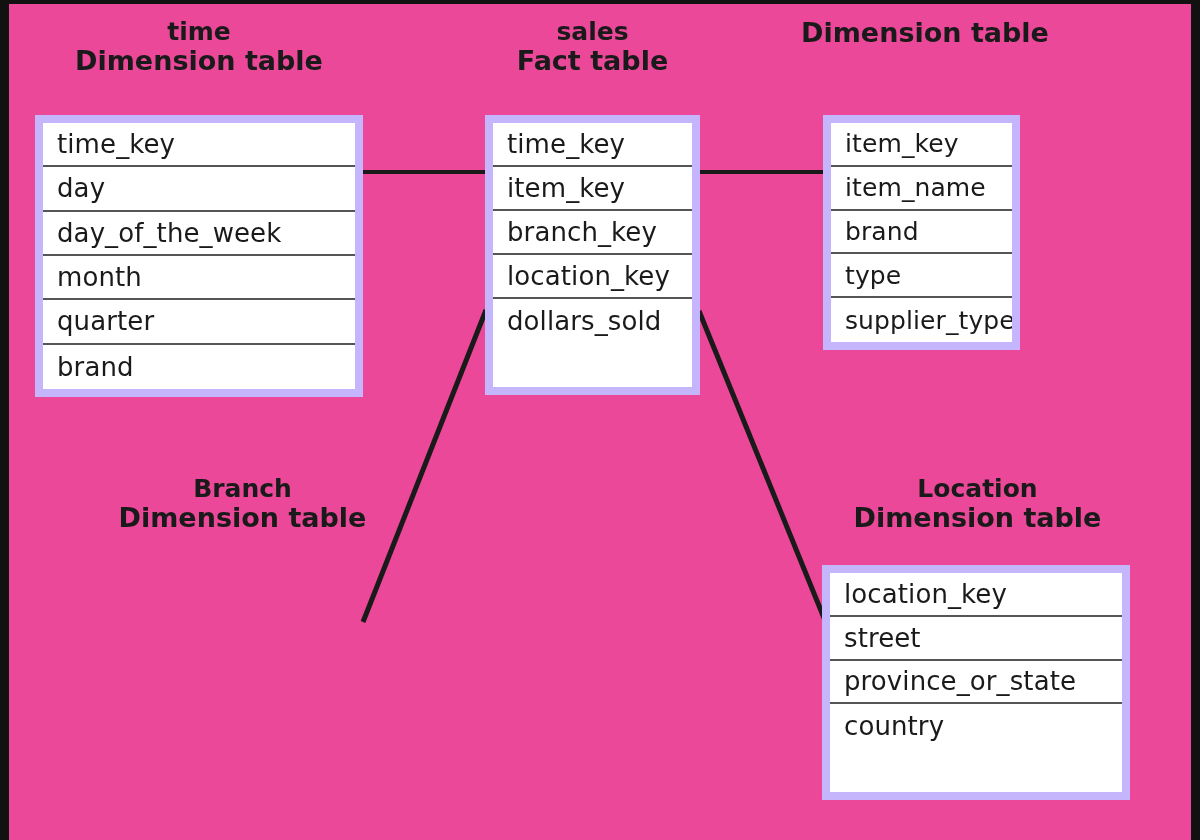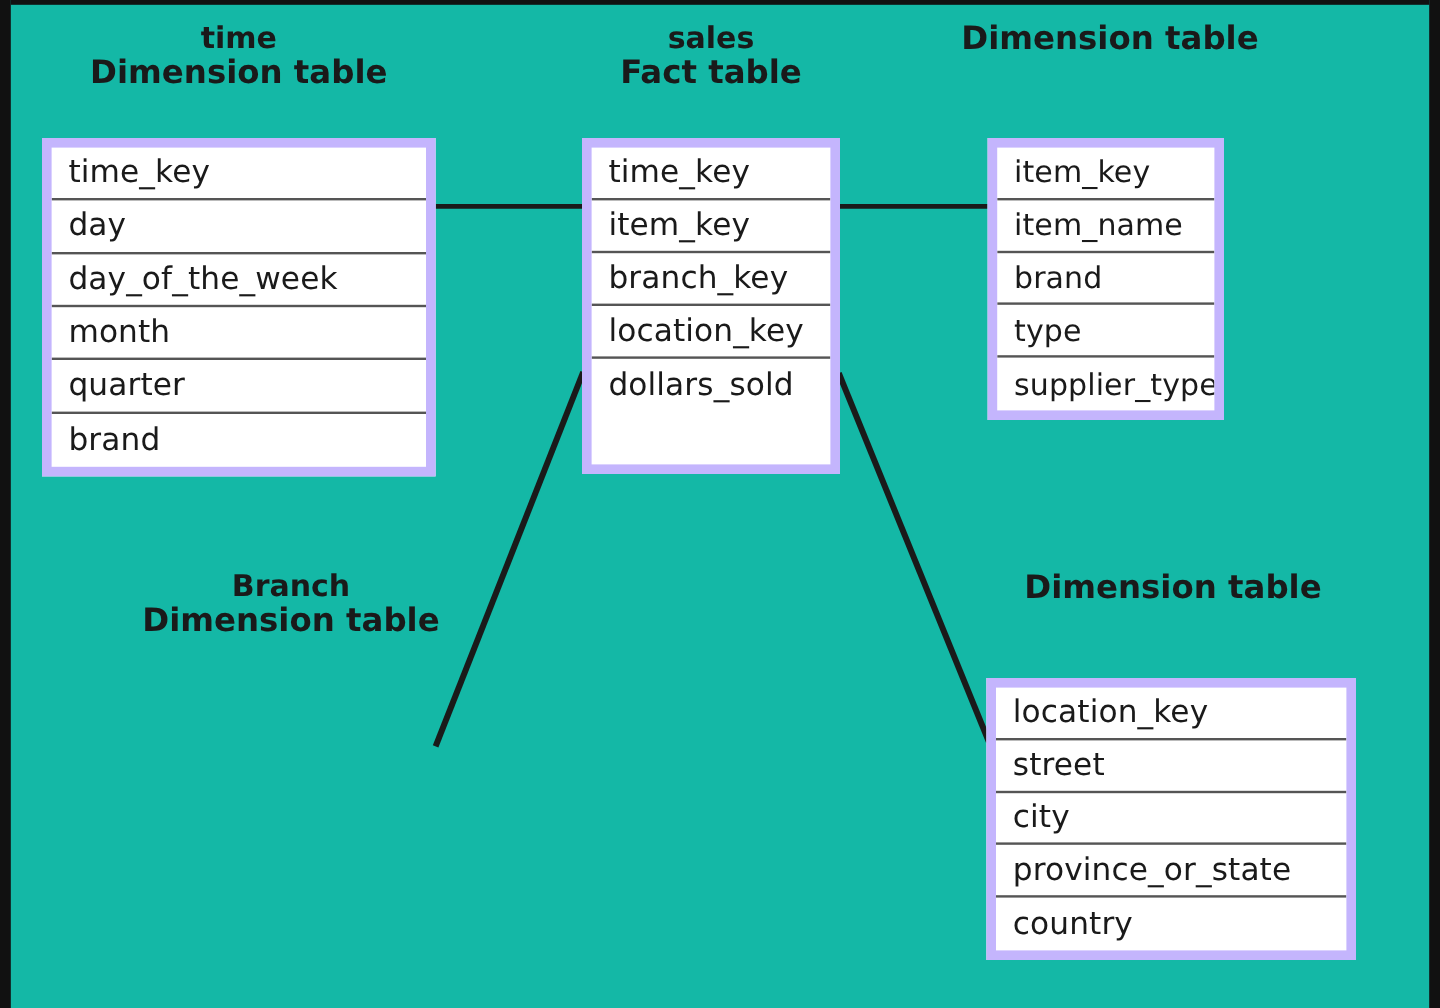--- a/index.html
+++ b/index.html
@@ -9,21 +9,21 @@
     background: #ffffff;
   }
   body {
     font-family: "DejaVu Sans", "Liberation Sans", sans-serif;
   }
 
   #canvas {
     position: relative;
     width: 1200px;
     height: 840px;
-    background: #14b8a6;
+    background: #ec4899;
     overflow: hidden;
   }
 
   
   .page-edge {
     position: absolute;
     background: #111111;
   }
   .page-edge.left  { left: 0;    top: 0; width: 9px;  height: 840px; }
   .page-edge.right { left: 1191px; top: 0; width: 9px; height: 840px; }
@@ -146,23 +146,23 @@
     <div class="row" style="height:20%">type</div>
     <div class="row" style="height:20%">supplier_type</div>
   </div>
 
   <div class="caption" id="cap-branch">
     <div class="name">Branch</div>
     <div class="kind">Dimension table</div>
   </div>
 
   <div class="caption" id="cap-location">
+    <div class="name">Location</div>
     <div class="kind">Dimension table</div>
   </div>
   <div class="table-box" id="box-location">
     <div class="row" style="height:20%">location_key</div>
     <div class="row" style="height:20%">street</div>
-    <div class="row" style="height:20%">city</div>
     <div class="row" style="height:20%">province_or_state</div>
     <div class="row" style="height:20%">country</div>
   </div>
 
 </div>
 
 </body></html>

